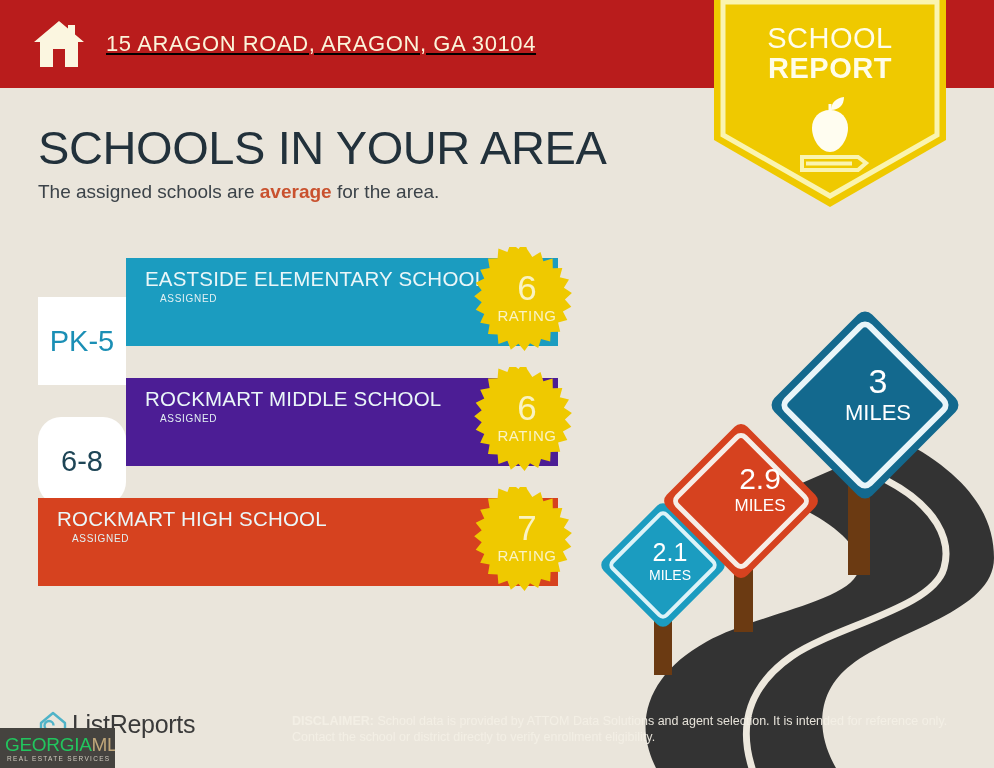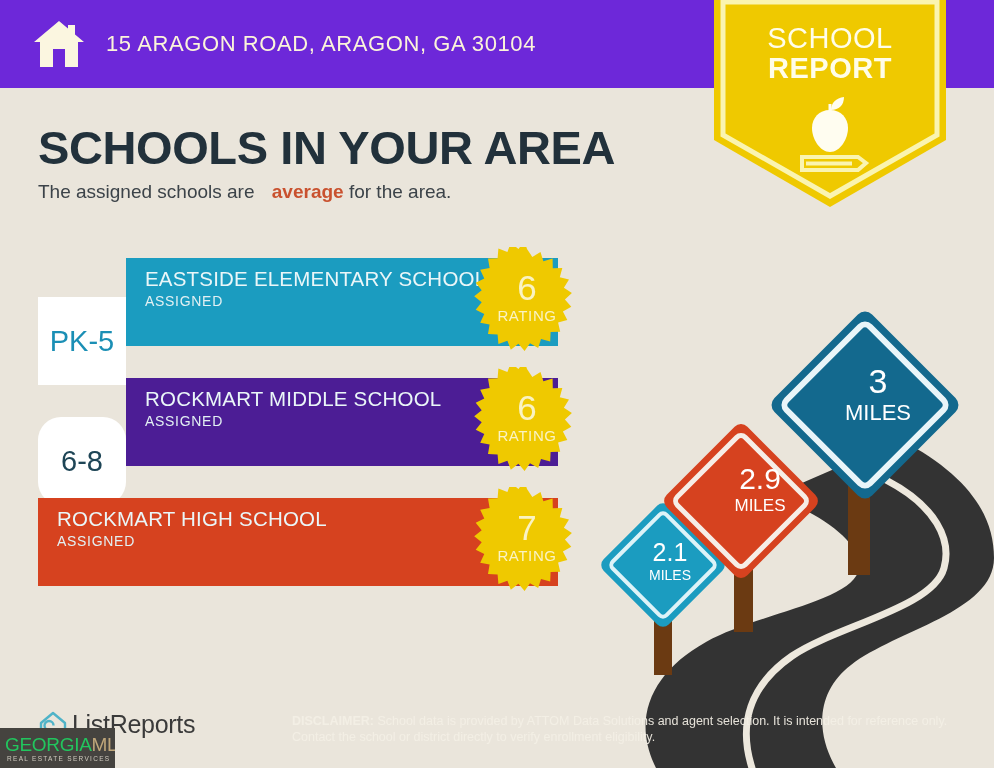--- a/index.html
+++ b/index.html
@@ -8,22 +8,22 @@
     font-family:"Liberation Sans", sans-serif;
     background:#EAE5DB;
     position:relative;
     overflow:hidden;
   }
   #page{ position:absolute; inset:0; width:994px; height:768px; overflow:hidden; }
 
   
   .header-bar{
     position:absolute; left:0; top:0; width:994px; height:88px;
-    background:#6d28d9;
-    display:flex; align-items:center;
+    background:#b91c1c;
+    display:flex; align-items:center;text-decoration:underline;
   }
   .house-icon{ margin-left:32px; width:54px; height:50px; display:block; }
   .addr{
     margin-left:20px;
     color:#FBF4DA;
     font-size:22px;
     letter-spacing:.6px;
     font-weight:400;
     white-space:nowrap;
   }
@@ -36,45 +36,45 @@
   .banner-txt{
     position:absolute; left:0; top:24px; width:232px; text-align:center;
     color:#FFFDE8; line-height:1.02; pointer-events:none;
   }
   .banner-txt .l1{ display:block; font-size:29px; font-weight:400; letter-spacing:.5px;}
   .banner-txt .l2{ display:block; font-size:29px; font-weight:700; letter-spacing:.5px;}
 
   
   .page-title{
     position:absolute; left:38px; top:120px;
-    font-size:47px; font-weight:700; color:#22313B; letter-spacing:-.4px;
+    font-size:47px; font-weight:400; color:#22313B; letter-spacing:-.4px;
     white-space:nowrap;
   }
   .subtitle{
     position:absolute; left:38px; top:181px;
     font-size:19px; color:#3C4349; white-space:nowrap;
   }
-  .subtitle b{ color:#C9512E; font-weight:700;margin-left:12px; }
+  .subtitle b{ color:#C9512E; font-weight:700; }
 
   
   .rows{ position:absolute; left:38px; top:258px; width:520px; }
   .srow{ position:relative; height:88px; margin-bottom:32px; display:flex; }
   .grade{
     width:88px; height:88px; background:#ffffff;
     display:flex; align-items:center; justify-content:center;
     font-size:29px; flex:0 0 auto;margin-top:39px;
   }
   .bar{
     flex:1 1 auto; height:88px; padding:10px 0 0 19px; position:relative;
   }
   .sname{
     color:#EAF6F8; font-size:20.5px; line-height:22.5px; letter-spacing:.2px;
   }
   .assigned{
-    color:#E2F0F3; font-size:14px; letter-spacing:.7px; margin-top:2px;
+    color:#E2F0F3; font-size:10px; letter-spacing:.7px; margin-top:2px;margin-left:15px;
   }
   .r1 .bar{ background:#1B9CC0; }
   .r2 .bar{ background:#4c1d95; }
   .r3 .bar{ background:#D6421F; }
   .r1 .grade{ color:#1B8FB5; }
   .r2 .grade{ color:#1E4556;border-radius:23px; }
   .r3 .grade{ color:#8E3321; }
 
   .badge{
     position:absolute; left:434px; top:-11px; width:110px; height:110px;

